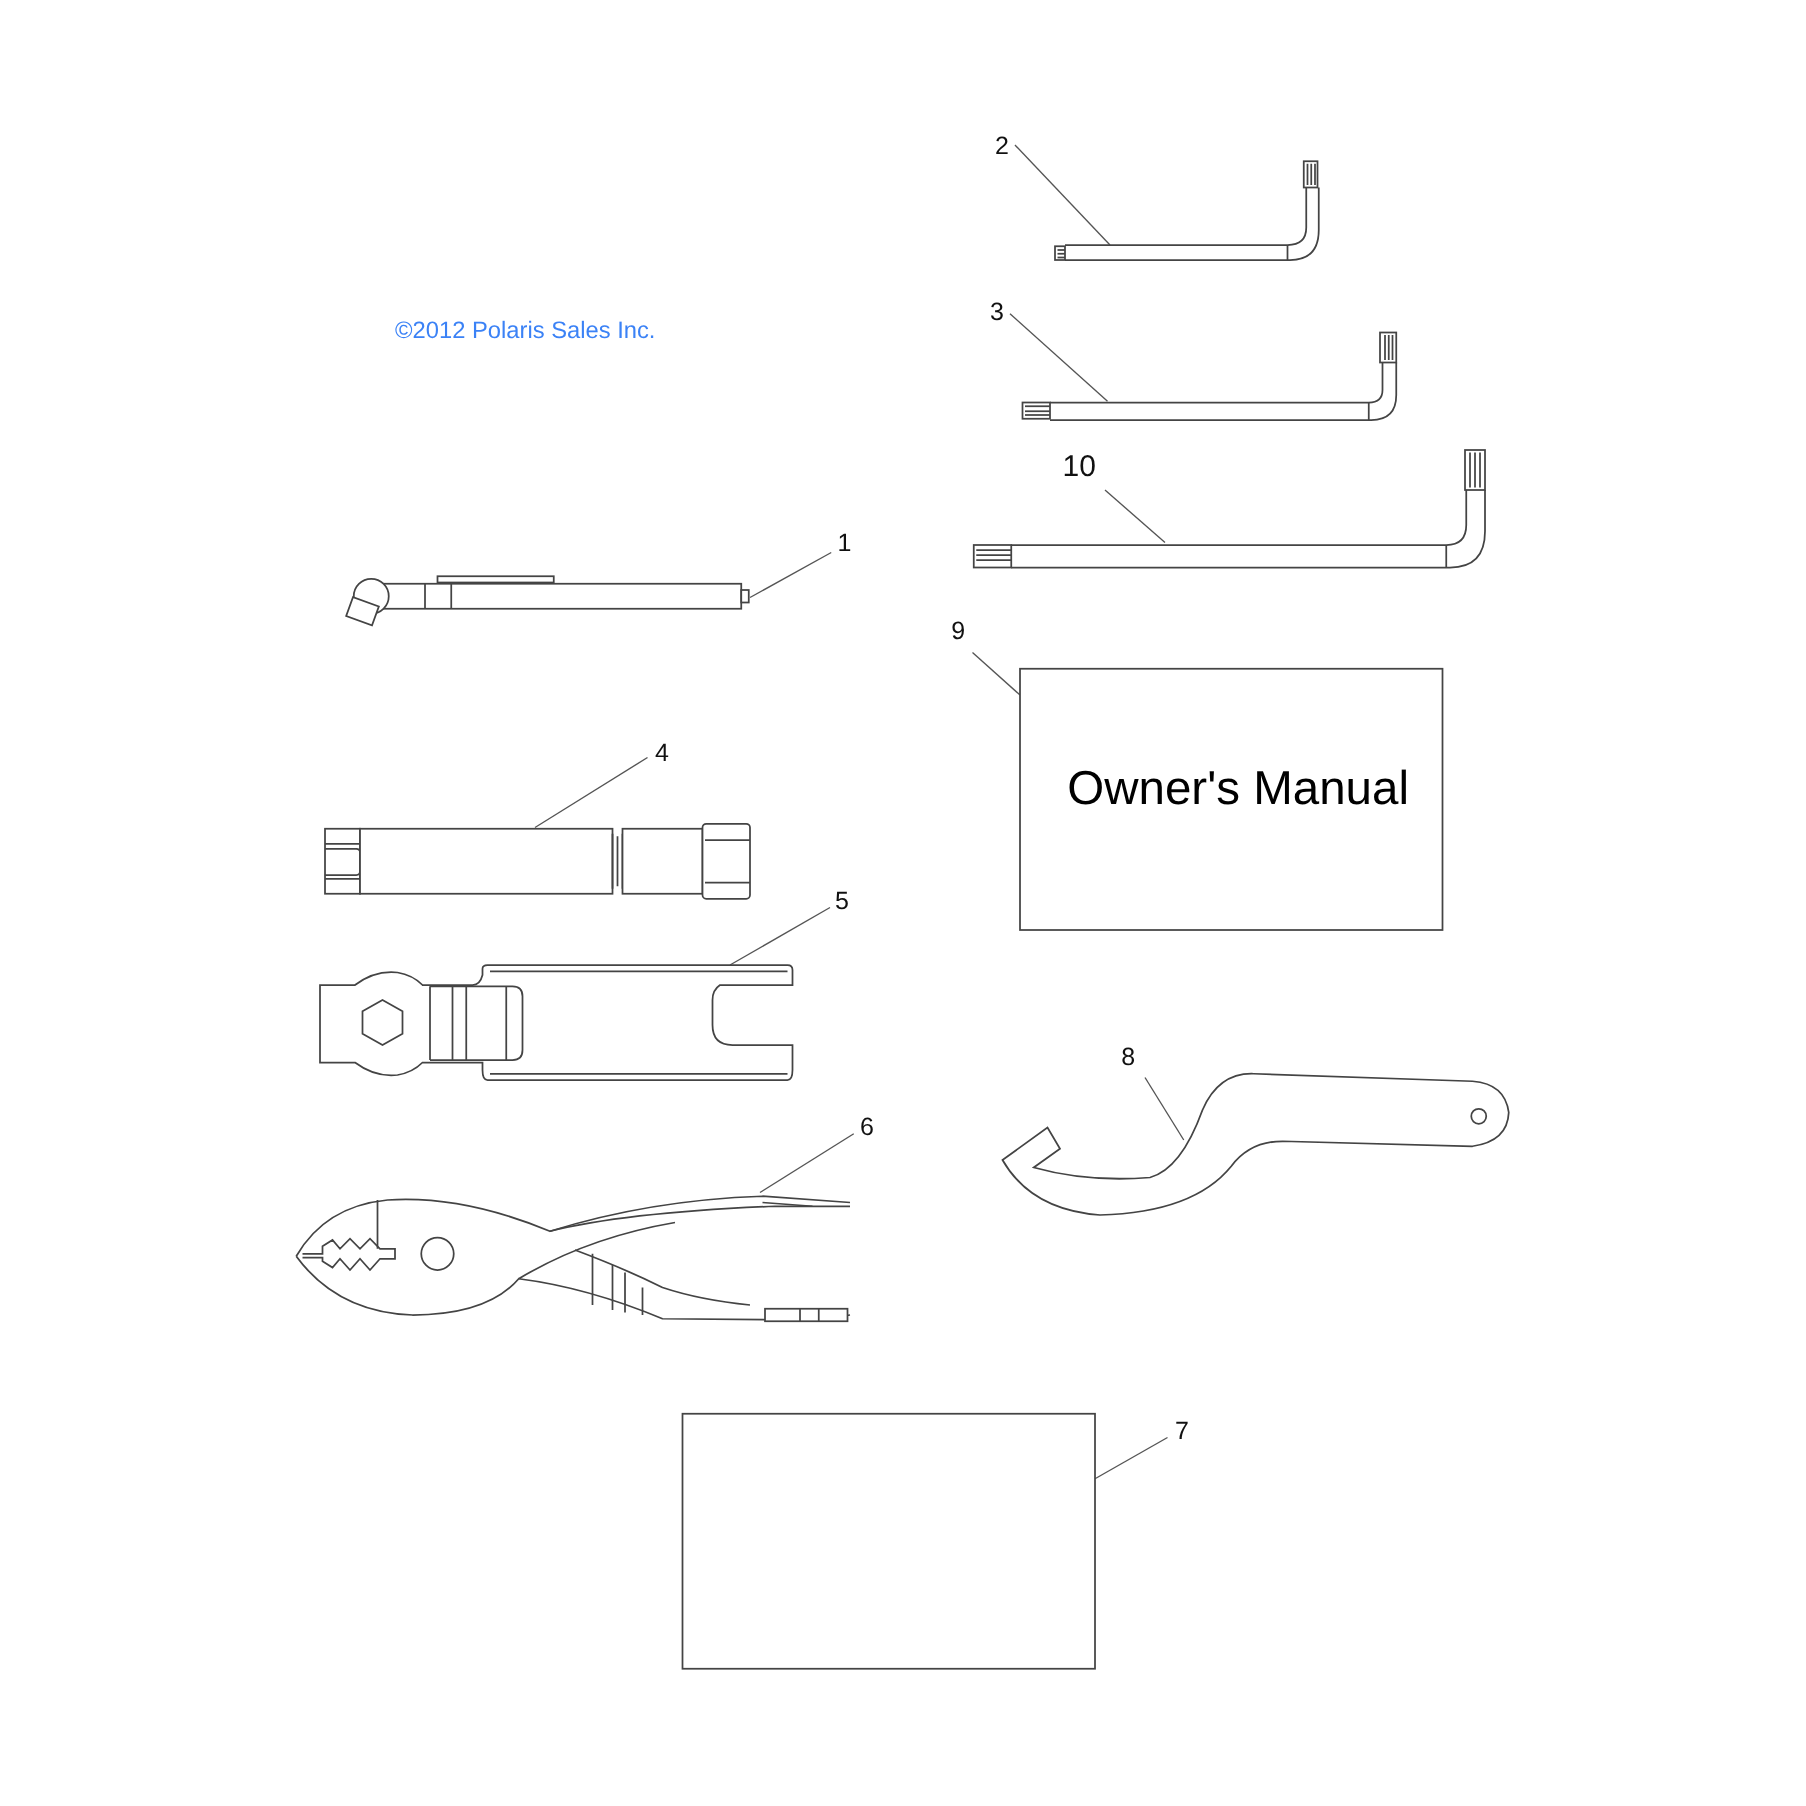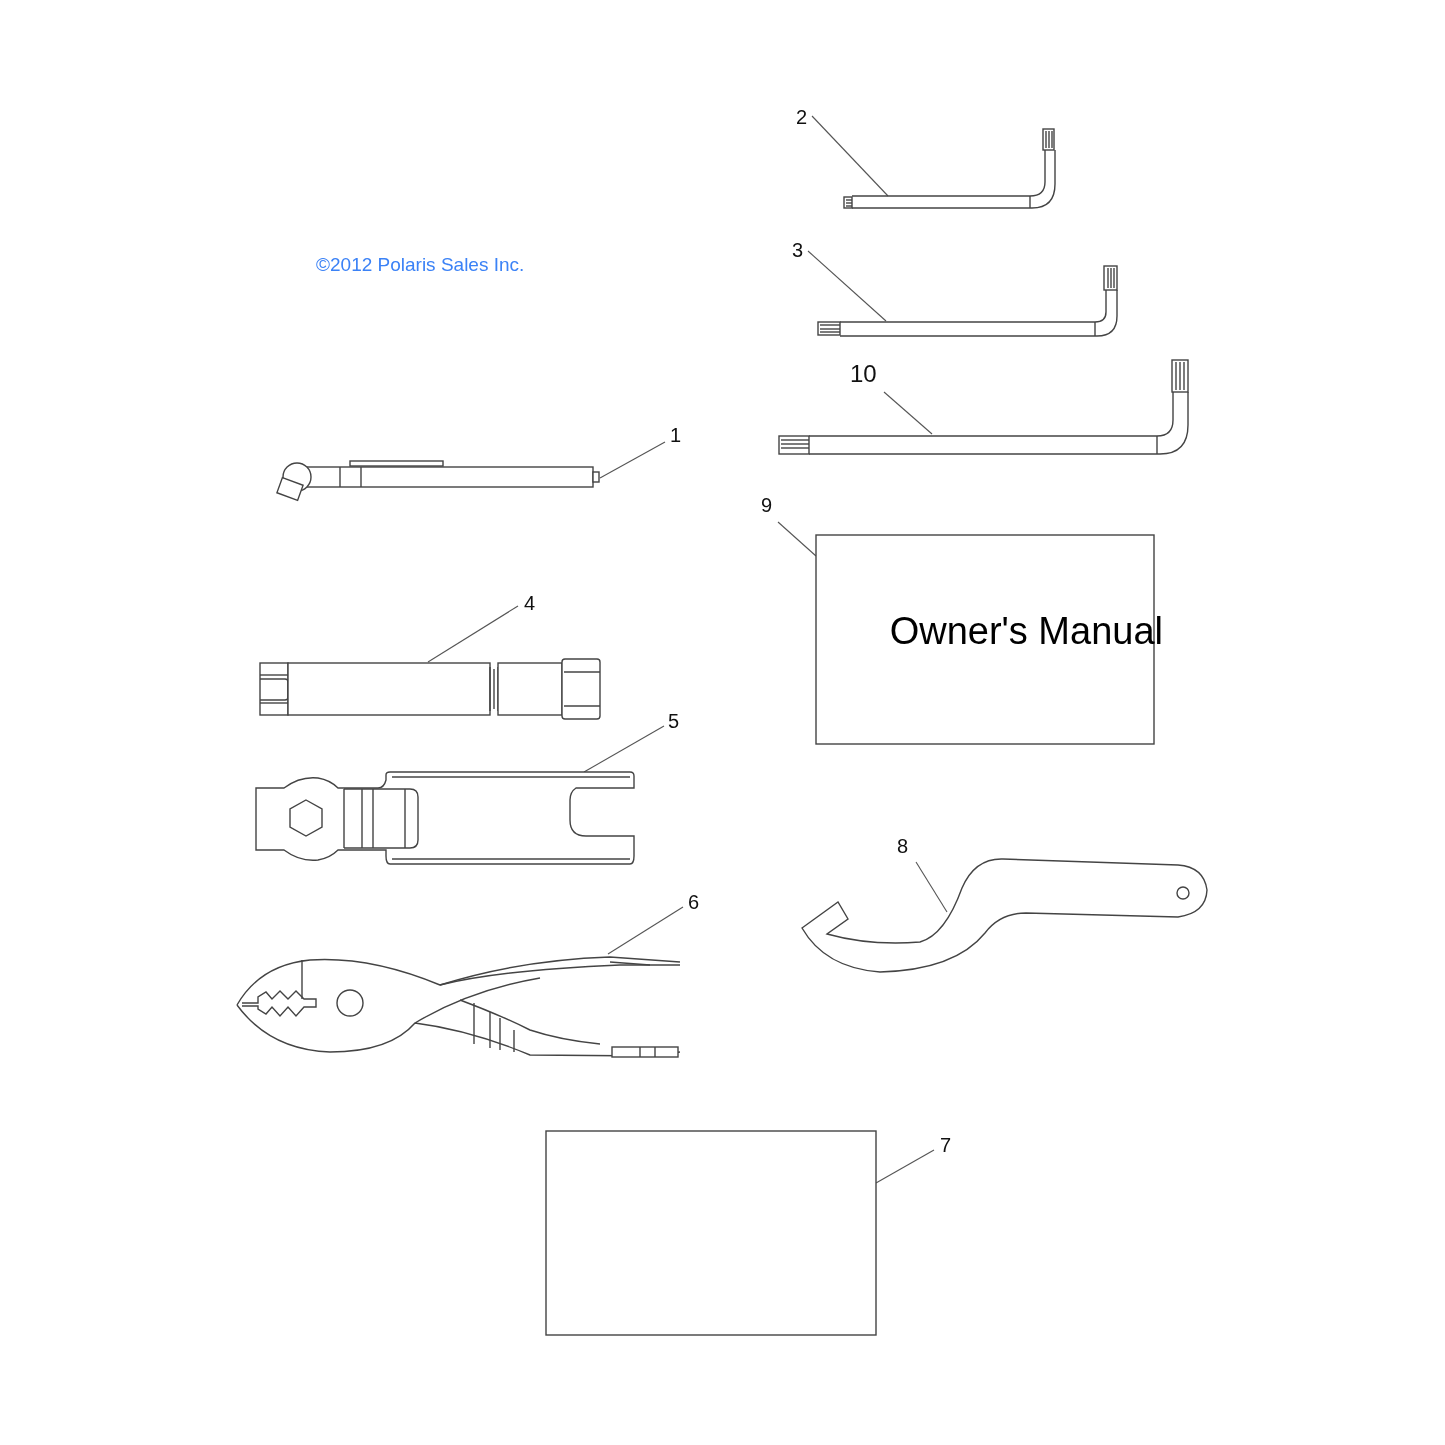--- a/index.html
+++ b/index.html
@@ -1,20 +1,20 @@
 <!DOCTYPE html>
 <html><head>
 <meta charset="utf-8">
 <style>
   html, body { margin: 0; padding: 0; background: #ffffff; }
   body { width: 1445px; height: 1445px; position: relative; overflow: hidden; font-family: "Liberation Sans", sans-serif; }
   .canvas { position: absolute; left: 0; top: 0; width: 1445px; height: 1445px; }
   .callout { position: absolute; font-family: "Liberation Sans", sans-serif; font-size: 20px; color: #111; line-height: 1; }
   .copyright { position: absolute; left: 316px; top: 254px; font-size: 19px; color: #3b82f6; font-family: "Liberation Sans", sans-serif; }
-  .manual-title { position: absolute; left: 818px; top: 610px; width: 345px; text-align: right; font-size: 38px; color: #000; font-family: "Liberation Sans", sans-serif; }
+  .manual-title { position: absolute; left: 818px; top: 610px; width: 345px; text-align: center; font-size: 38px; color: #000; font-family: "Liberation Sans", sans-serif; }
   svg .ln { stroke: #444; stroke-width: 1.4; fill: none; }
   svg .ld { stroke: #555; stroke-width: 1.1; fill: none; }
   svg .fill { fill: #fff; stroke: #444; stroke-width: 1.4; }
 </style>
 </head>
 <body>
 
 <div class="canvas">
 
   <span class="copyright">©2012 Polaris Sales Inc.</span>

